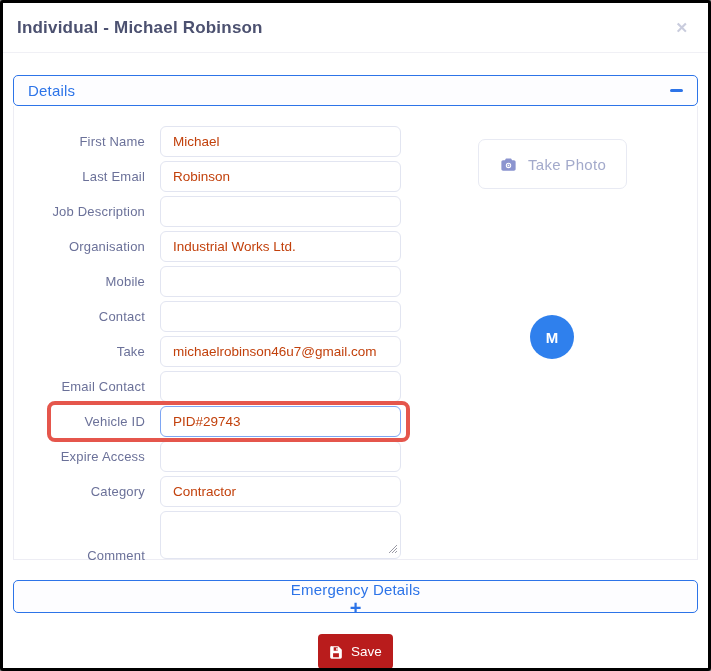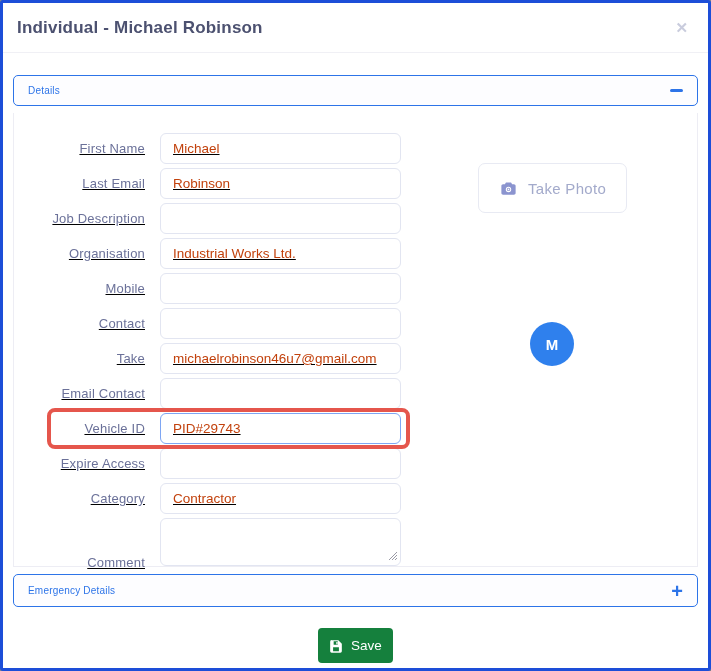--- a/index.html
+++ b/index.html
@@ -1,48 +1,48 @@
 <!DOCTYPE html>
 <html><head>
 <meta charset="utf-8">
 <style>
   * { margin:0; padding:0; box-sizing:border-box; }
   html,body { background:#888; }
   body { font-family:"Liberation Sans", sans-serif; }
 
   .screen {
     width:711px; height:671px; background:#fff;
-    border:3px solid #1d4ed8; border-radius:3px;
+    border:3px solid #000000; border-radius:3px;
     position:relative; overflow:hidden;
   }
 
   
   .modal-header {
     height:50px; display:flex; align-items:center; justify-content:space-between;
     padding:0 16px 0 14px; border-bottom:1px solid #f0f0f5;
   }
   .modal-title { color:#4c5170; font-size:17px; font-weight:700; letter-spacing:.2px; }
   .close-btn { color:#c9ccdd; font-size:15px; font-weight:700; cursor:pointer; line-height:1; padding:4px; }
 
   
   .section-bar {
     margin:0 10px; border:1.5px solid #2d74e8; border-radius:5px;
     height:31px; display:flex; align-items:center; justify-content:space-between;
     padding:0 14px; background:#fdfdff; cursor:pointer;
   }
-  .section-bar-title { color:#2d74e8; font-size:10px; font-weight:500; letter-spacing:.2px; }
+  .section-bar-title { color:#2d74e8; font-size:15px; font-weight:500; letter-spacing:.2px; }
   .minus-icon { width:13px; height:3px; background:#2d74e8; border-radius:2px; }
   .plus-icon { color:#2d74e8; font-size:20px; font-weight:700; line-height:1; }
 
   .details-bar { margin-top:22px; }
 
   
   .section-body {
-    margin:7px 10px; border:1px solid #ededf4; border-top:none;
-    height:454px; position:relative; padding:20px 0 0 15px;text-decoration:underline;
+    margin:0 10px; border:1px solid #ededf4; border-top:none;
+    height:454px; position:relative; padding:20px 0 0 15px;
   }
 
   .form-row { display:flex; align-items:center; margin-bottom:4px; position:relative; }
   .form-label {
     flex:0 0 131px; text-align:right; padding-right:15px;
     color:#6b7199; font-size:13px; letter-spacing:.2px;
   }
   .form-input {
     width:241px; height:31px; border:1px solid #e2e5f1; border-radius:6px;
     padding:0 12px; font-size:13.5px; color:#c2410c; outline:none;
@@ -57,39 +57,39 @@
   .textarea-wrap { position:relative; width:241px; }
   .resize-grip { position:absolute; right:3px; bottom:5px; pointer-events:none; }
 
   .highlight-box {
     position:absolute; left:18px; top:-5px; width:363px; height:41px;
     border:4px solid #e5564c; border-radius:8px; pointer-events:none; z-index:2;
   }
 
   
   .take-photo-btn {
-    position:absolute; left:464px; top:50px; width:149px; height:50px;
+    position:absolute; left:464px; top:33px; width:149px; height:50px;
     border:1px solid #e8eaf3; border-radius:7px; background:#fff;
     display:flex; align-items:center; justify-content:center; gap:10px; cursor:pointer;
   }
   .take-photo-label { color:#a3aacb; font-size:15px; letter-spacing:.3px; }
   .avatar-circle {
     position:absolute; left:516px; top:209px; width:44px; height:44px;
     border-radius:50%; background:#2f80ed; color:#fff;
     display:flex; align-items:center; justify-content:center;
     font-size:15px; font-weight:700;
   }
 
   
-  .emergency-bar { margin-top:7px; height:33px; }
+  .emergency-bar { margin-top:20px; height:33px;flex-direction:column; }
 
   
   .modal-footer { display:flex; justify-content:center; margin-top:21px; }
   .save-btn {
-    width:75px; height:35px; background:#15803d; border:none; border-radius:4px;
+    width:75px; height:35px; background:#b91c1c; border:none; border-radius:4px;
     color:#fff; font-size:13.5px; font-family:"Liberation Sans", sans-serif;
     display:flex; align-items:center; justify-content:center; gap:8px; cursor:pointer;
   }
 </style>
 </head>
 <body>
 
 <div class="screen">
 
   <div class="modal-header">

